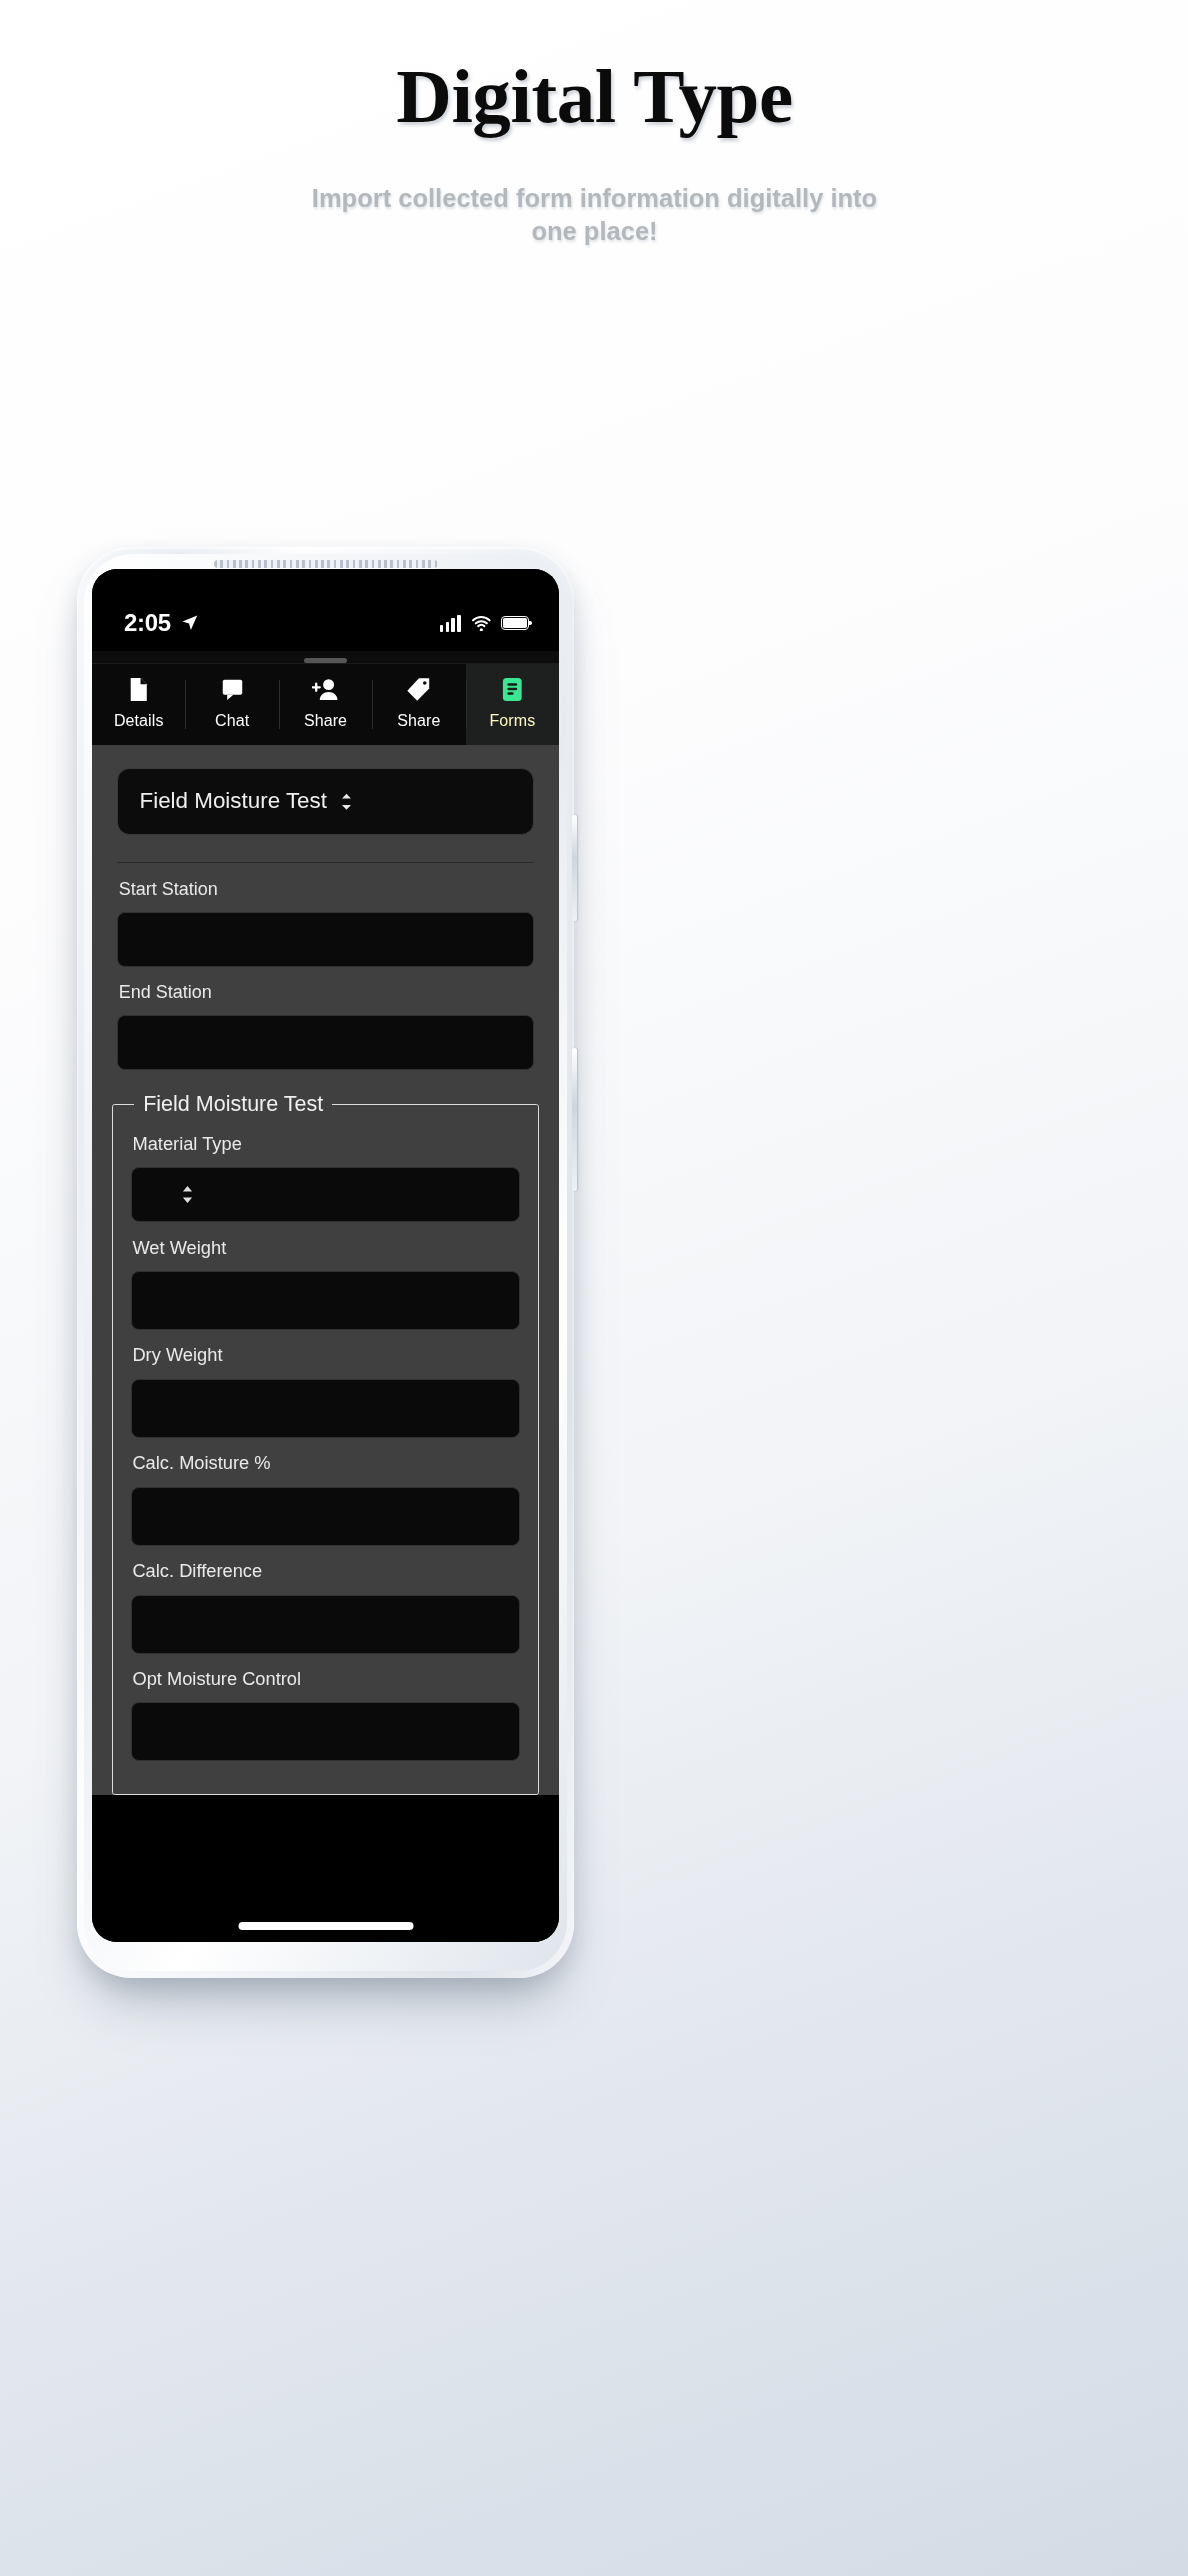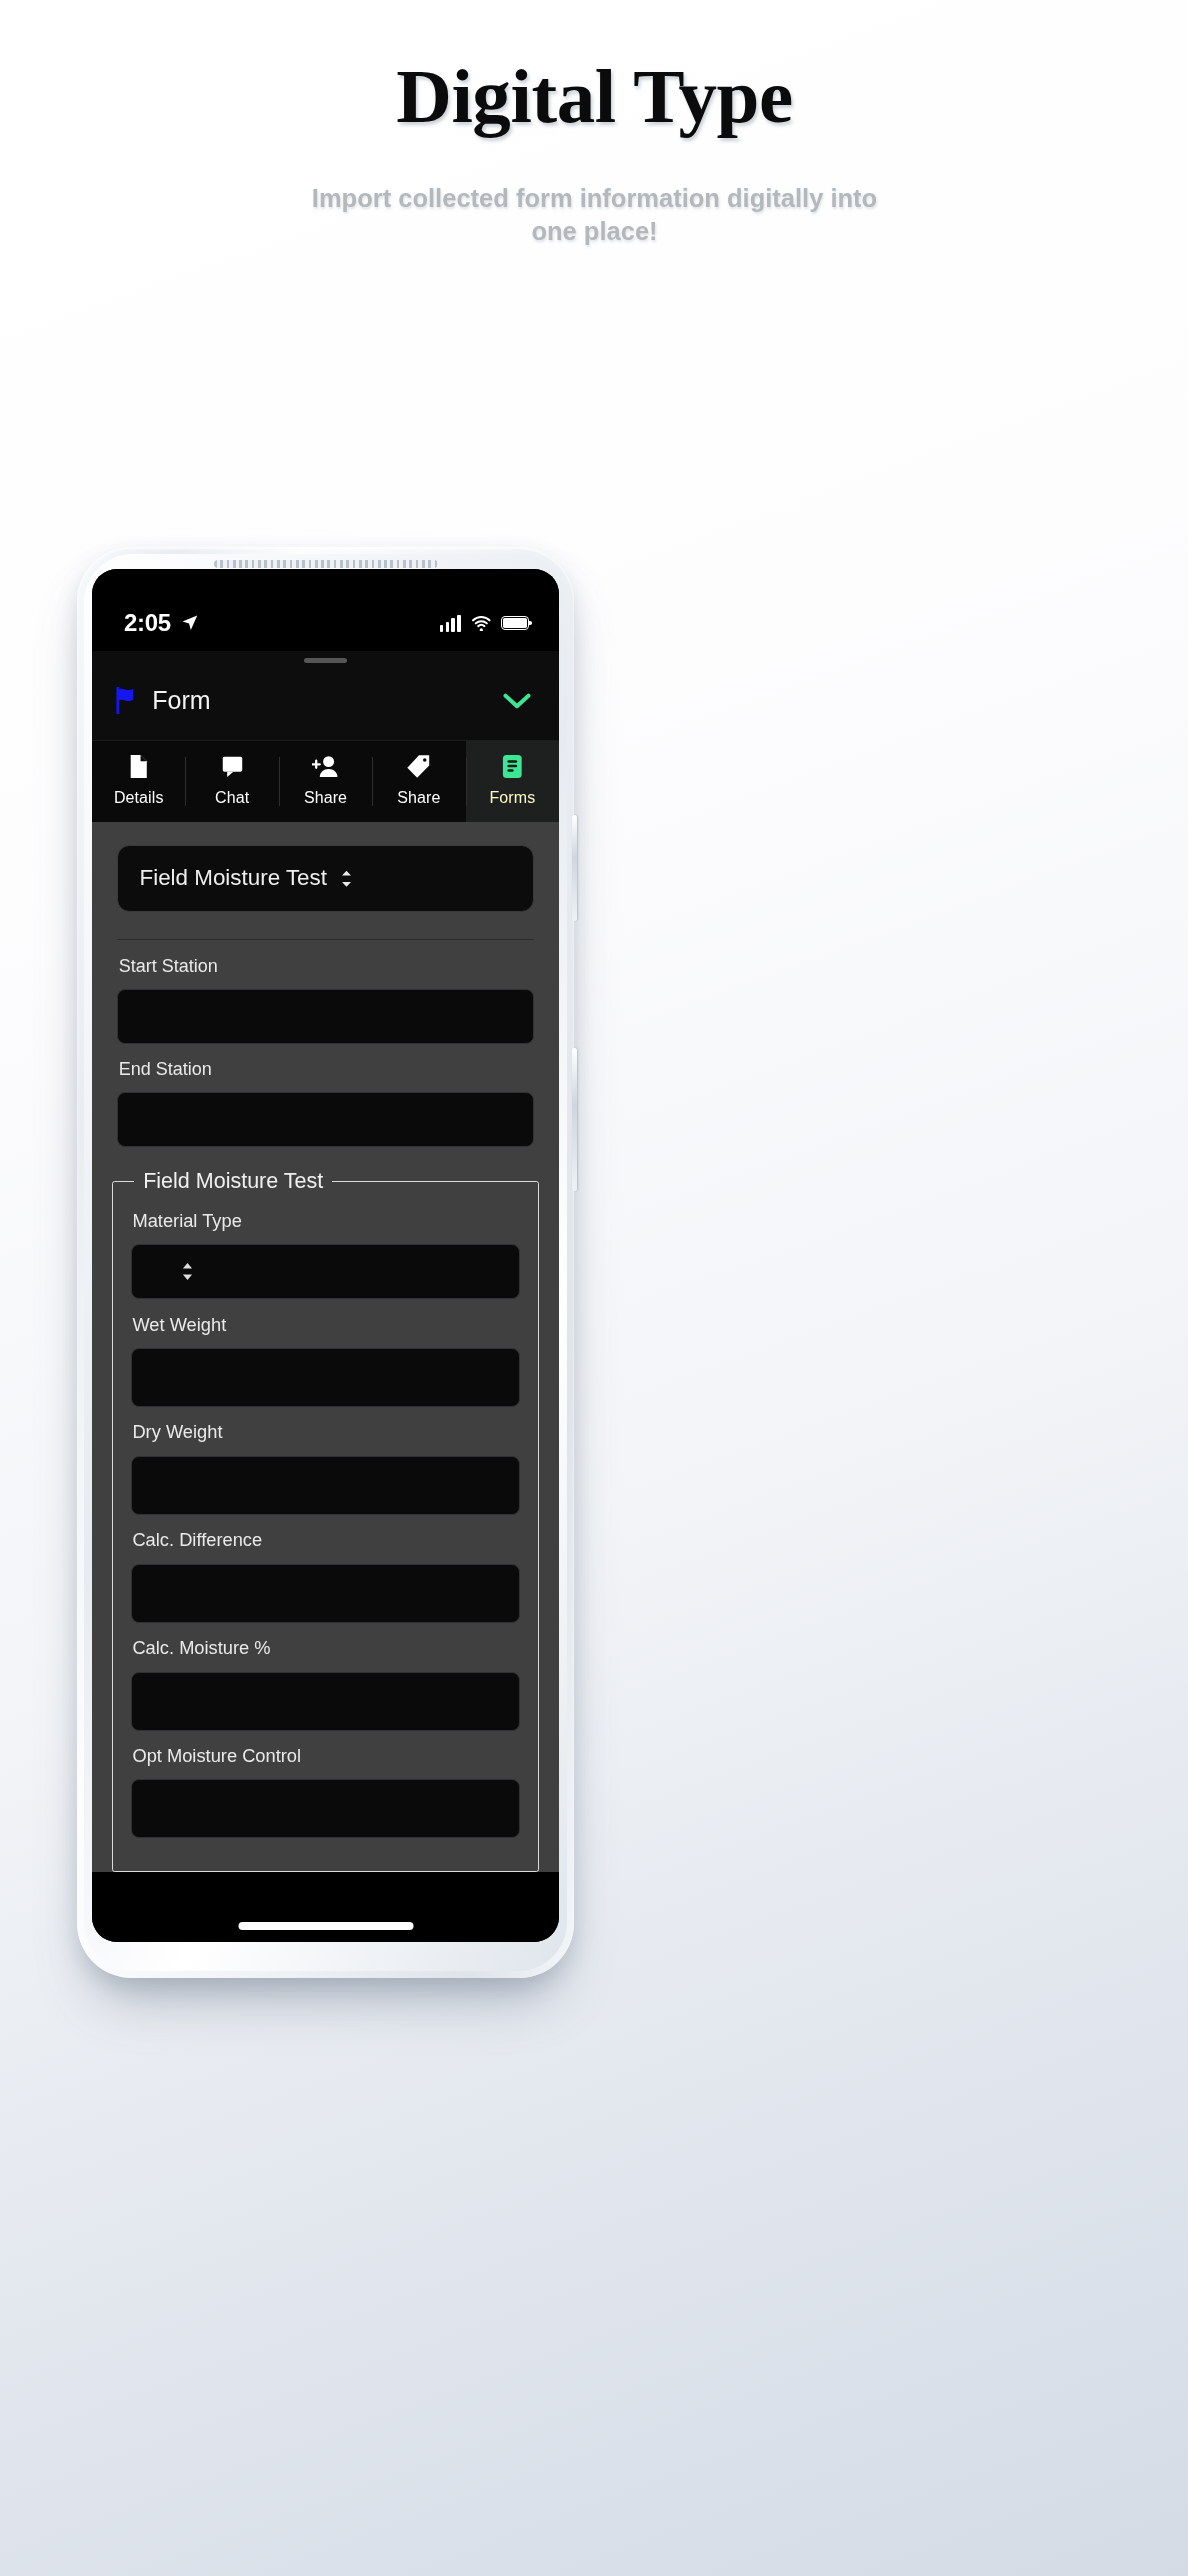--- a/index.html
+++ b/index.html
@@ -216,30 +216,20 @@
           <span class="batt">
               <b></b>
             </span>
         </div>
       </div>
 
       <div class="sheet-top">
         <div class="grabber"></div>
       </div>
 
-      <div class="title-row">
-        <svg class="flag-ico" viewBox="0 0 24 28">
-          <path d="M3 1v26" stroke="#1616f0" stroke-width="3" stroke-linecap="round"></path>
-          <path d="M4.2 2.2c4-2 8.2 2.2 12.4.6l2.4-.9v11.4l-2.6 1c-4 1.5-8-2.4-12.2-.6z" fill="#1616f0"></path>
-        </svg>
-        <span class="doc-title">Form</span>
-        <svg class="chev-down" viewBox="0 0 34 20">
-          <path d="M4 4l13 12L30 4" stroke="#3ce693" stroke-width="4.5" fill="none" stroke-linecap="round" stroke-linejoin="round"></path>
-        </svg>
-      </div>
 
       <div class="tabs">
 
         <div class="tab">
           <span class="ico">
             <svg width="21.5" height="25" viewBox="0 0 24 28">
               <path d="M3 1h11l7 7v19H3z" fill="#fff"></path>
               <path d="M14 1v7h7" fill="#0a0a0a"></path>
             </svg>
           </span>
@@ -328,26 +318,26 @@
             <label>Wet Weight</label>
             <div class="input tall"></div>
           </div>
 
           <div class="field in-group">
             <label>Dry Weight</label>
             <div class="input tall"></div>
           </div>
 
           <div class="field in-group">
+            <label>Calc. Moisture %</label>
+            <div class="input tall"></div>
+          </div>
+
+          <div class="field in-group">
             <label>Calc. Difference</label>
-            <div class="input tall"></div>
-          </div>
-
-          <div class="field in-group">
-            <label>Calc. Moisture %</label>
             <div class="input tall"></div>
           </div>
 
           <div class="field in-group">
             <label>Opt Moisture Control</label>
             <div class="input tall"></div>
           </div>
 
         </fieldset>
       </div>

